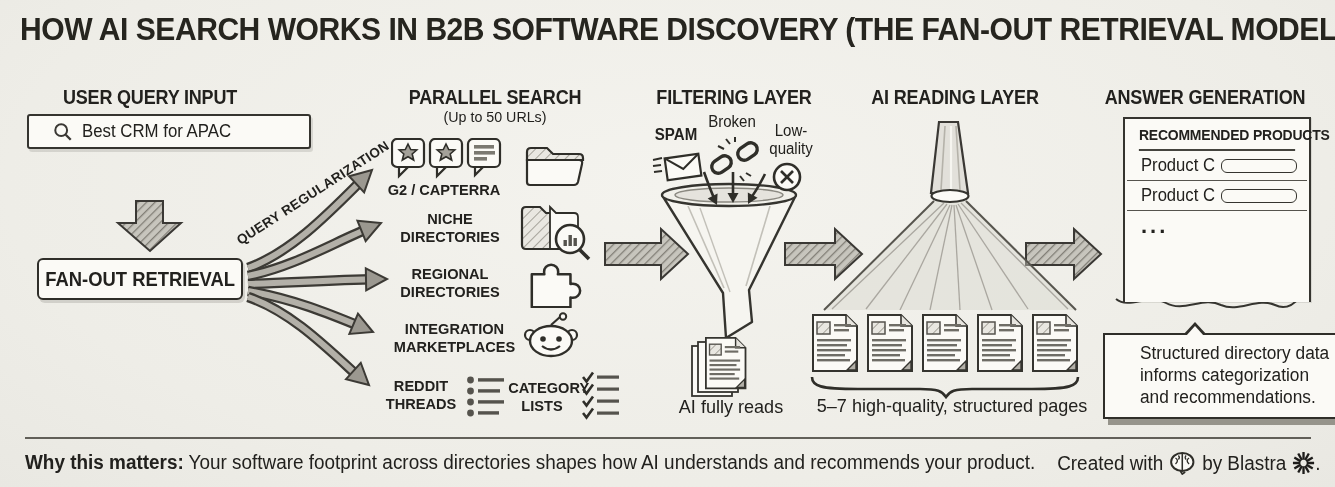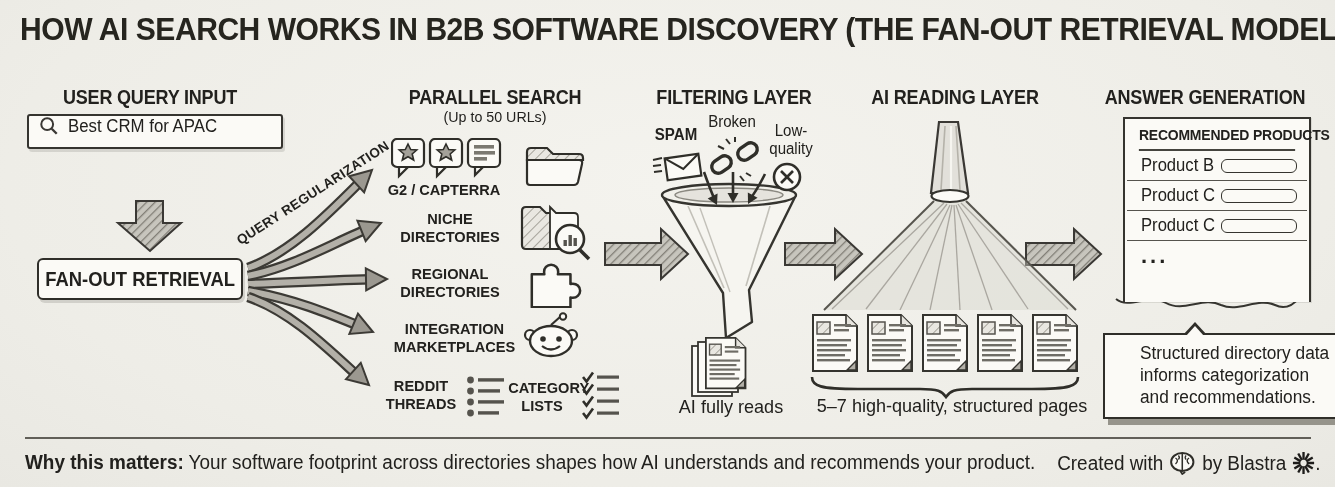--- a/index.html
+++ b/index.html
@@ -30,21 +30,21 @@
   }
   .lbl{
     font-weight:bold;font-size:15.5px;line-height:1.14;text-align:center;
     transform:scaleX(.94);z-index:2;
   }
   .caption{
     font-size:19px;font-weight:500;text-align:center;transform:scaleX(.95);z-index:2;white-space:nowrap;
   }
   .querybox{
     height:31px;border:2px solid #35342f;border-radius:3px;background:#fbfaf6;
-    display:flex;align-items:flex-start;gap:9px;padding:0 10px;
+    display:flex;align-items:center;gap:9px;padding:0 24px;
     box-shadow:2px 3px 0 rgba(60,58,52,.14);z-index:2;
   }
   .querybox span{font-size:17.5px;font-weight:500;white-space:nowrap;transform:scaleX(.96);transform-origin:left center;}
   #fanout-box{
     left:37px;top:258px;width:202px;height:38px;border:2.5px solid #2f2e29;border-radius:6px;
     background:#fbfaf6;display:flex;align-items:center;justify-content:center;
     box-shadow:2px 3px 0 rgba(60,58,52,.16);z-index:2;
   }
   #fanout-box span{font-size:20px;font-weight:bold;white-space:nowrap;transform:scaleX(.92);}
   #regularization{
@@ -374,24 +374,20 @@
   <div class="abs caption" style="left:656px;top:396px;width:150px;">AI fully reads</div>
 
   <div class="abs hdr" style="left:835px;top:86px;">AI READING LAYER</div>
   <div class="abs caption" style="left:810px;top:395px;width:270px;">5–7 high-quality, structured pages</div>
 
   <div class="abs hdr" style="left:1085px;top:86px;">ANSWER GENERATION</div>
 
   <div id="paper" class="abs">
     <div id="paper-title">RECOMMENDED PRODUCTS</div>
     <div class="prow">
-      <span class="pname">Product B</span>
-      <span class="bar"><span class="bar-fill" style="width: 60%;"></span></span>
-    </div>
-    <div class="prow">
       <span class="pname">Product C</span>
       <span class="bar"><span class="bar-fill" style="width: 78%;"></span></span>
     </div>
     <div class="prow">
       <span class="pname">Product C</span>
       <span class="bar"><span class="bar-fill" style="width: 70%;"></span></span>
     </div>
     <div id="paper-more">...</div>
   </div>
 

